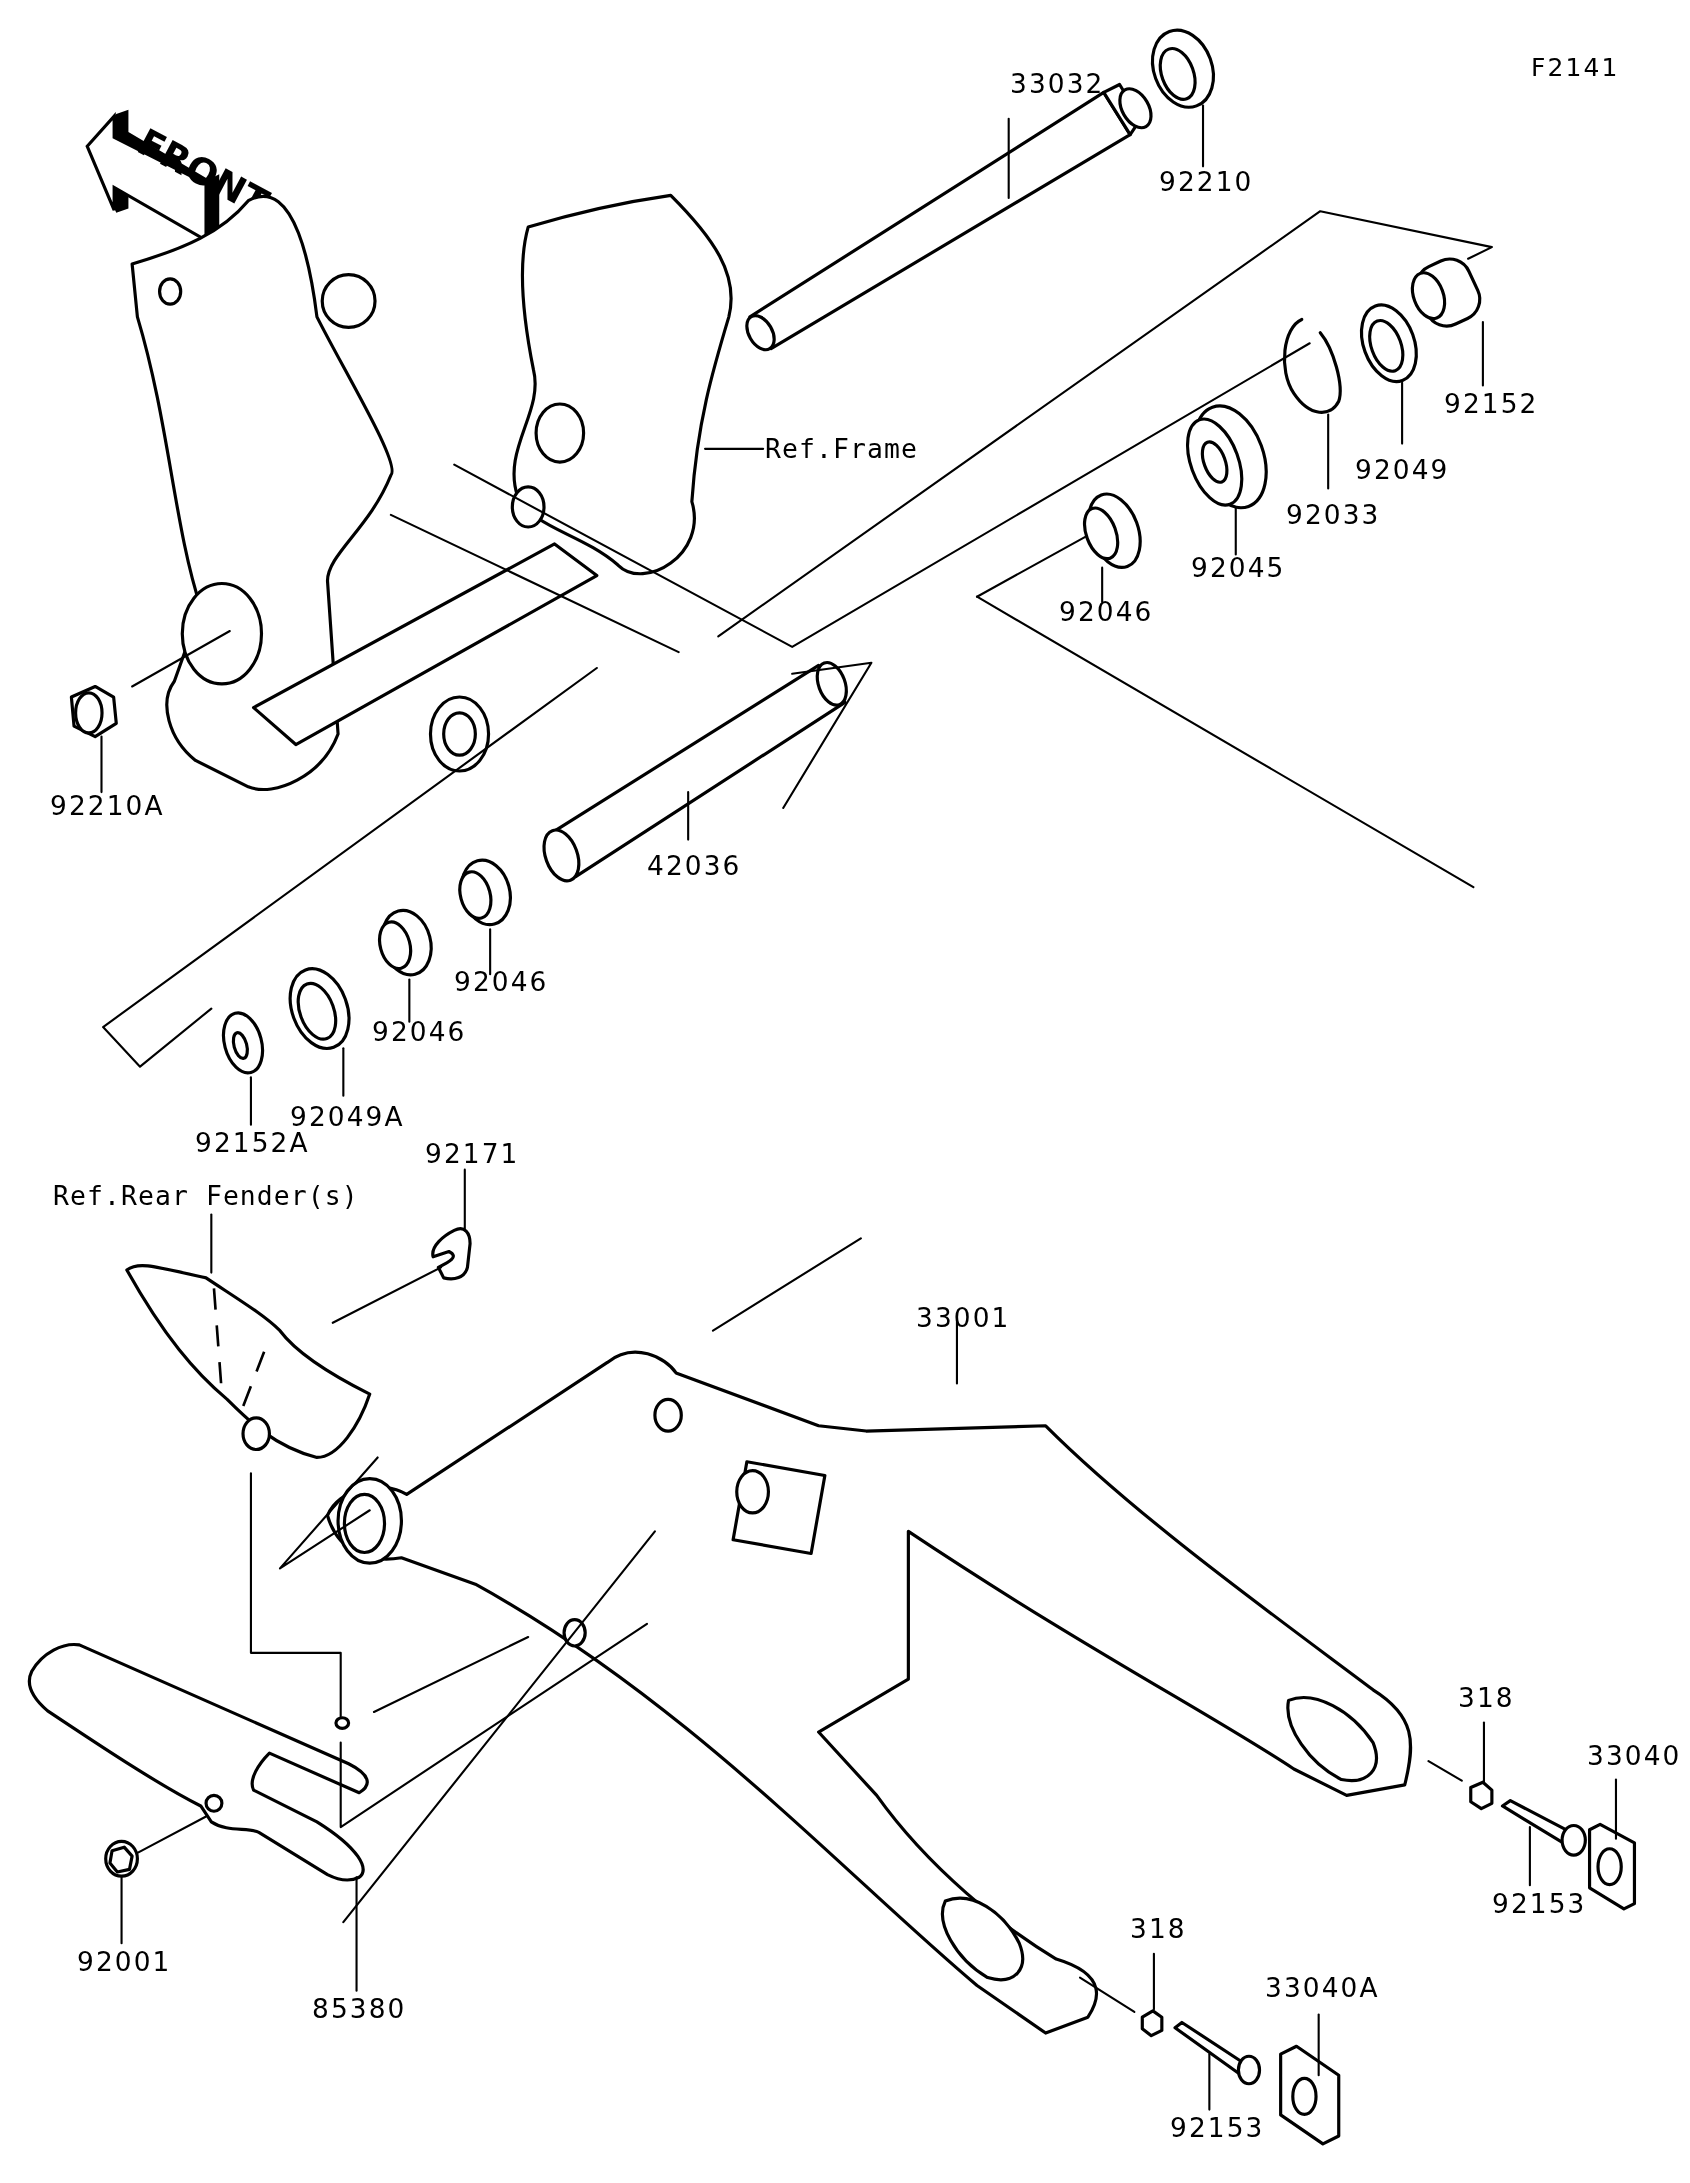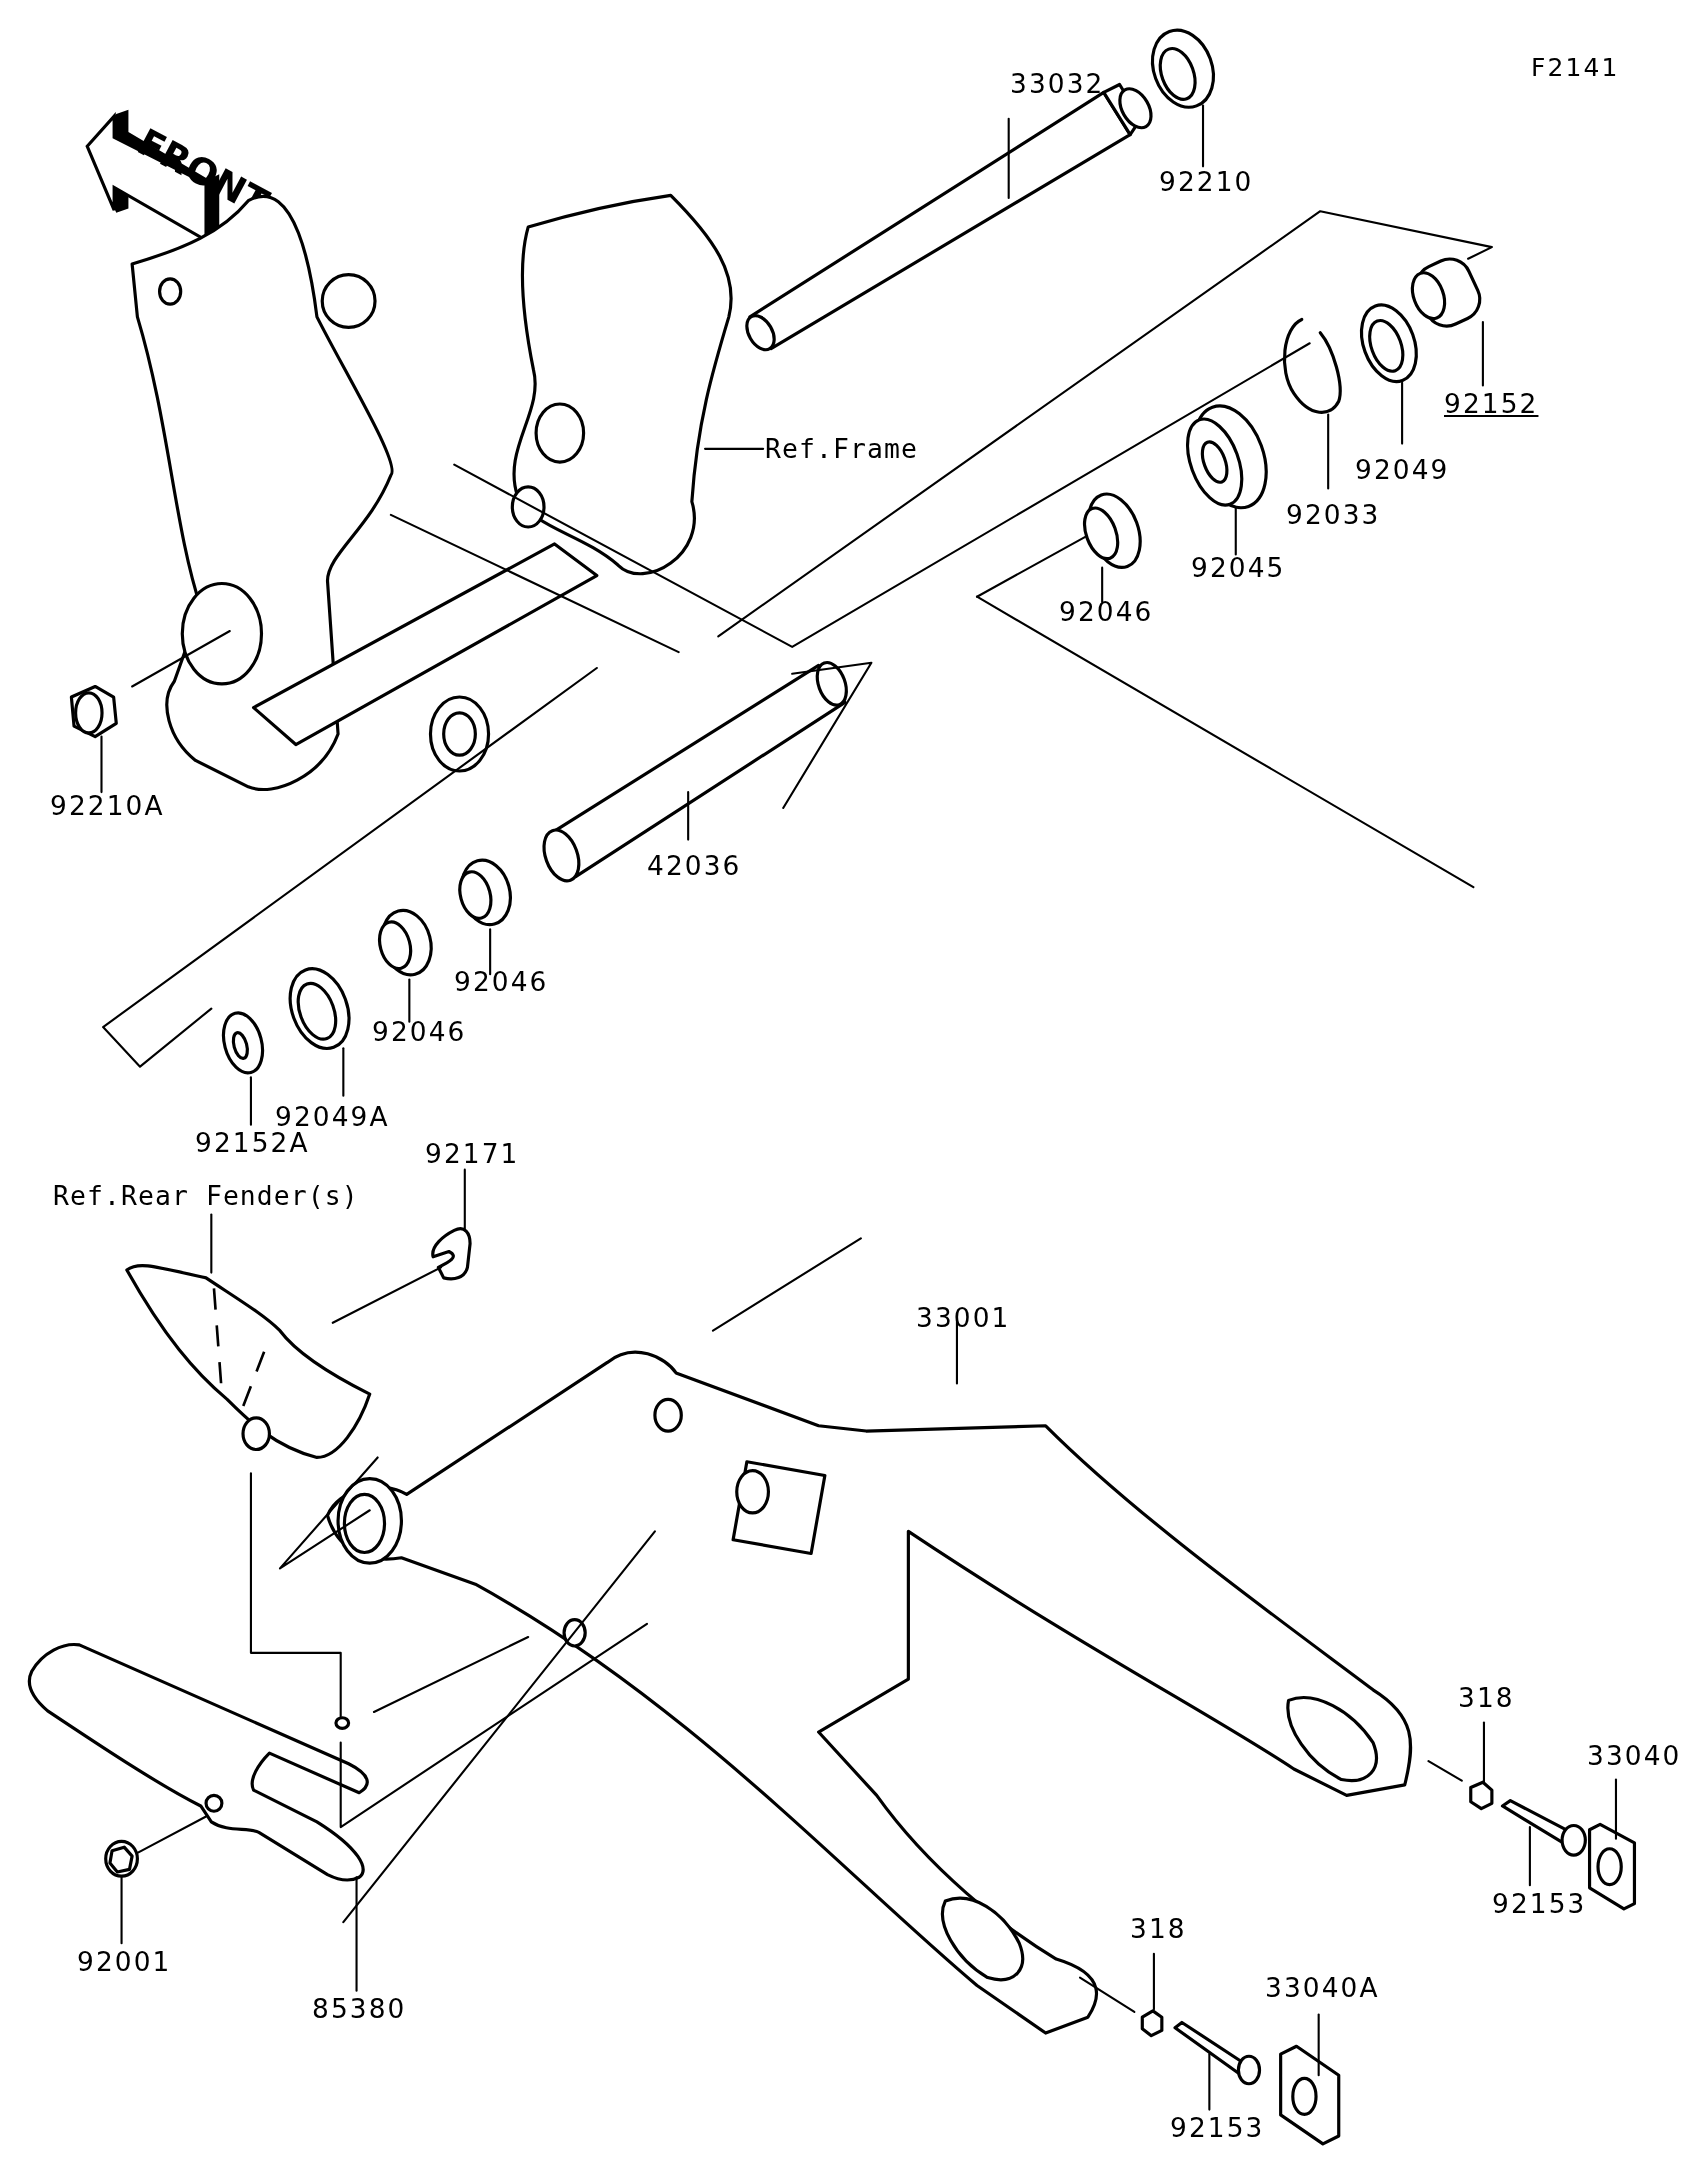--- a/index.html
+++ b/index.html
@@ -209,30 +209,30 @@
   <line class="thin" x1="262" y1="3508" x2="390" y2="3440"></line>
   <line class="thin" x1="230" y1="3553" x2="230" y2="3680"></line>
 </svg>
 
 <div class="lbl figid" style="left:1531px; top:55px;">F2141</div>
 <div class="lbl ref" style="left:765px; top:436px;text-align:right;">Ref.Frame</div>
 <div class="lbl ref" style="left:53px; top:1183px;">Ref.Rear Fender(s)</div>
 
 <div class="lbl" style="left:1010px; top:71px;">33032</div>
 <div class="lbl" style="left:1159px; top:169px;">92210</div>
-<div class="lbl" style="left:1444px; top:391px;text-decoration:underline;">92152</div>
+<div class="lbl" style="left:1444px; top:391px;">92152</div>
 <div class="lbl" style="left:1355px; top:457px;">92049</div>
 <div class="lbl" style="left:1286px; top:502px;">92033</div>
 <div class="lbl" style="left:1191px; top:555px;">92045</div>
 <div class="lbl" style="left:1059px; top:599px;">92046</div>
 <div class="lbl" style="left:50px; top:793px;">92210A</div>
 <div class="lbl" style="left:647px; top:853px;">42036</div>
 <div class="lbl" style="left:454px; top:969px;">92046</div>
 <div class="lbl" style="left:372px; top:1019px;">92046</div>
-<div class="lbl" style="left:275px; top:1104px;">92049A</div>
+<div class="lbl" style="left:290px; top:1104px;">92049A</div>
 <div class="lbl" style="left:195px; top:1130px;">92152A</div>
 <div class="lbl" style="left:417px; top:1141px;margin-left:8px;">92171</div>
 <div class="lbl" style="left:916px; top:1278px;margin-top:27px;">33001</div>
 <div class="lbl" style="left:1458px; top:1685px;">318</div>
 <div class="lbl" style="left:1587px; top:1743px;">33040</div>
 <div class="lbl" style="left:1492px; top:1891px;">92153</div>
 <div class="lbl" style="left:77px; top:1949px;">92001</div>
 <div class="lbl" style="left:312px; top:1996px;">85380</div>
 <div class="lbl" style="left:1130px; top:1916px;">318</div>
 <div class="lbl" style="left:1265px; top:1975px;">33040A</div>

